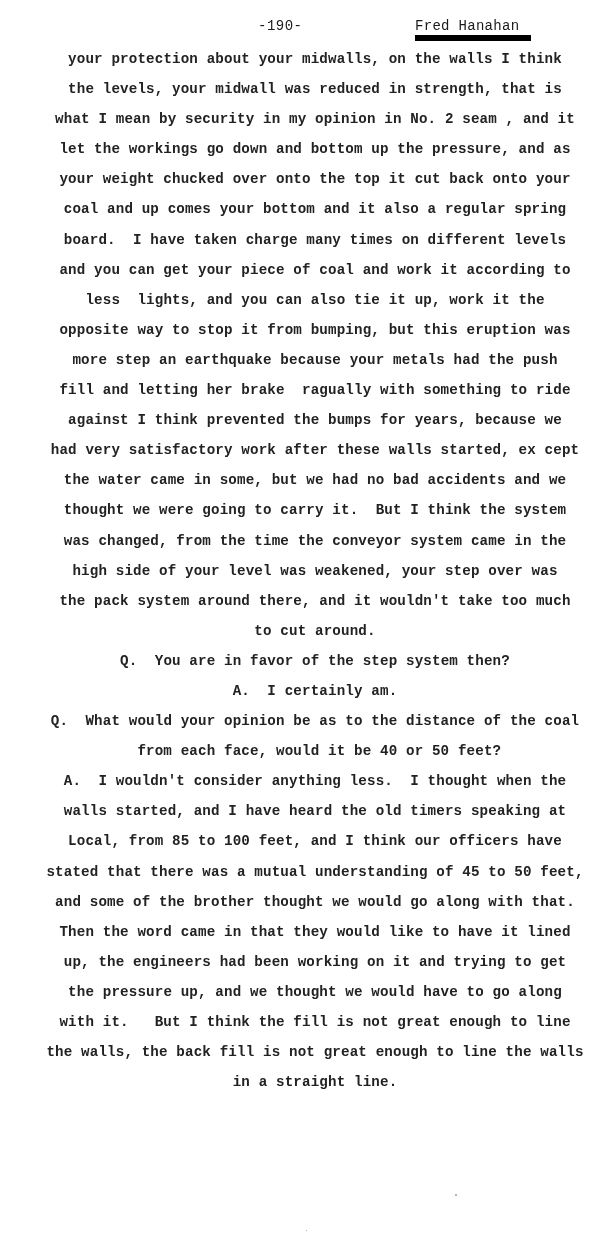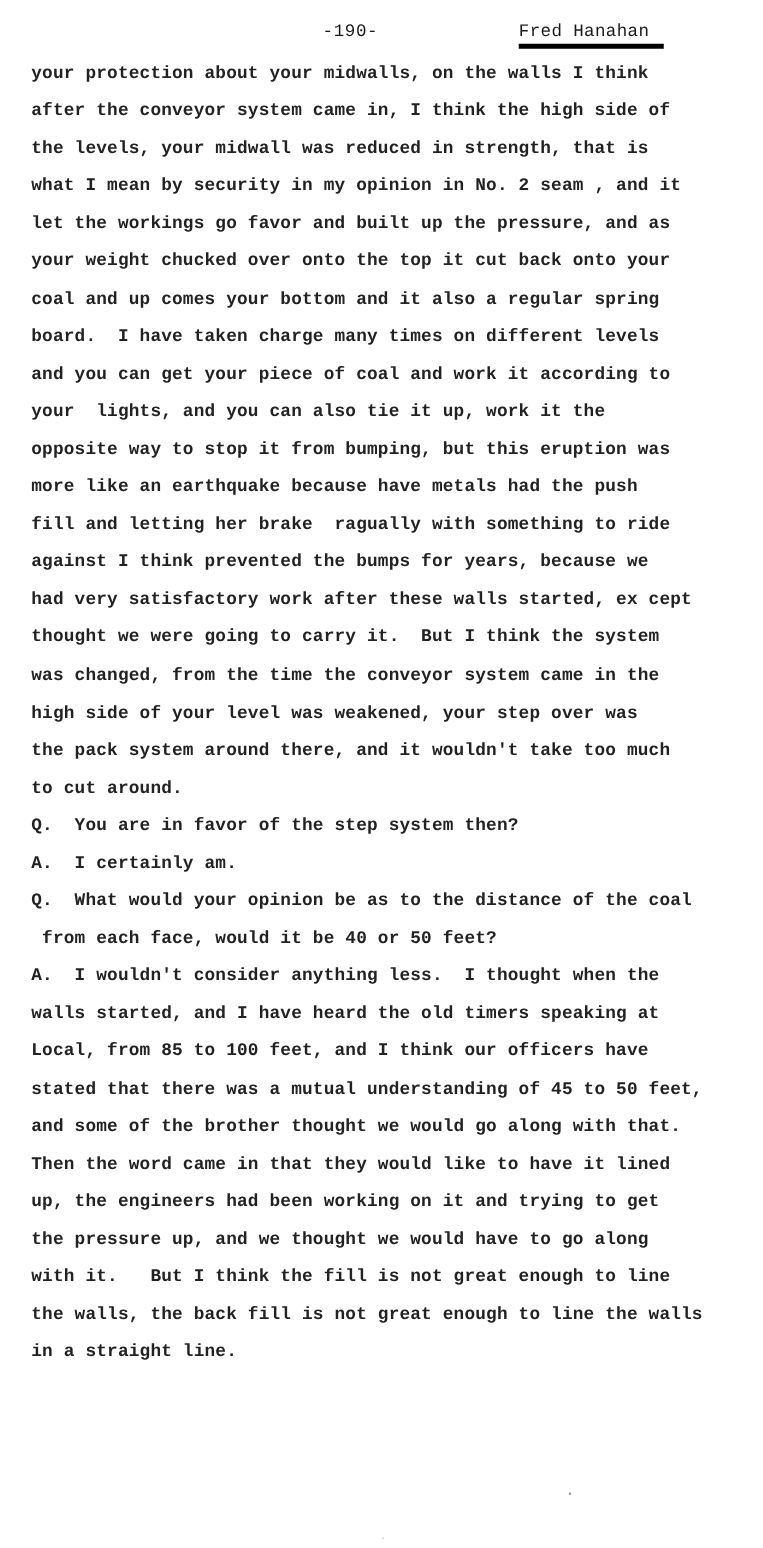--- a/index.html
+++ b/index.html
@@ -34,30 +34,31 @@
       position: absolute;
       left: 258px;
       top: 4px;
       letter-spacing: 0.5px;
       text-align: right;
     }
     .witness-name {
       position: absolute;
       left: 415px;
       top: 4px;
-      border-bottom: 4px solid #000000;
+      border-bottom: 6px solid #000000;
       padding-right: 12px;
       padding-bottom: 1px;
       letter-spacing: 0.3px;
     }
     .body {
       position: absolute;
       top: 44px;
       left: 25px;
       width: 580px;
+      text-align: center;
     }
     .line {
       height: 30.1px;
       line-height: 30px;
       font-size: 14.2px;
       white-space: pre;
       letter-spacing: 0.15px;
       font-weight: bold;
       color: #222;
     }
@@ -73,34 +74,34 @@
 <body>
 
 <div class="page">
   <div class="header">
     <span class="page-number">-190-</span>
     <span class="witness-name">Fred Hanahan</span>
   </div>
 
   <div class="body">
     <div class="line">your protection about your midwalls, on the walls I think</div>
-    <div class="line">after the conveyor system came in, I think the high side of</div>
     <div class="line">the levels, your midwall was reduced in strength, that is</div>
     <div class="line">what I mean by security in my opinion in No. 2 seam , and it</div>
-    <div class="line">let the workings go favor and built up the pressure, and as</div>
+    <div class="line">let the workings go down and bottom up the pressure, and as</div>
     <div class="line">your weight chucked over onto the top it cut back onto your</div>
     <div class="line">coal and up comes your bottom and it also a regular spring</div>
     <div class="line">board.  I have taken charge many times on different levels</div>
     <div class="line">and you can get your piece of coal and work it according to</div>
-    <div class="line">your  lights, and you can also tie it up, work it the</div>
+    <div class="line">less  lights, and you can also tie it up, work it the</div>
     <div class="line">opposite way to stop it from bumping, but this eruption was</div>
-    <div class="line">more like an earthquake because have metals had the push</div>
+    <div class="line">more step an earthquake because your metals had the push</div>
     <div class="line">fill and letting her brake  ragually with something to ride</div>
     <div class="line">against I think prevented the bumps for years, because we</div>
     <div class="line">had very satisfactory work after these walls started, ex cept</div>
+    <div class="line">the water came in some, but we had no bad accidents and we</div>
     <div class="line">thought we were going to carry it.  But I think the system</div>
     <div class="line">was changed, from the time the conveyor system came in the</div>
     <div class="line">high side of your level was weakened, your step over was</div>
     <div class="line">the pack system around there, and it wouldn't take too much</div>
     <div class="line">to cut around.</div>
     <div class="line">Q.  You are in favor of the step system then?</div>
     <div class="line">A.  I certainly am.</div>
     <div class="line">Q.  What would your opinion be as to the distance of the coal</div>
     <div class="line"> from each face, would it be 40 or 50 feet?</div>
     <div class="line">A.  I wouldn't consider anything less.  I thought when the</div>

